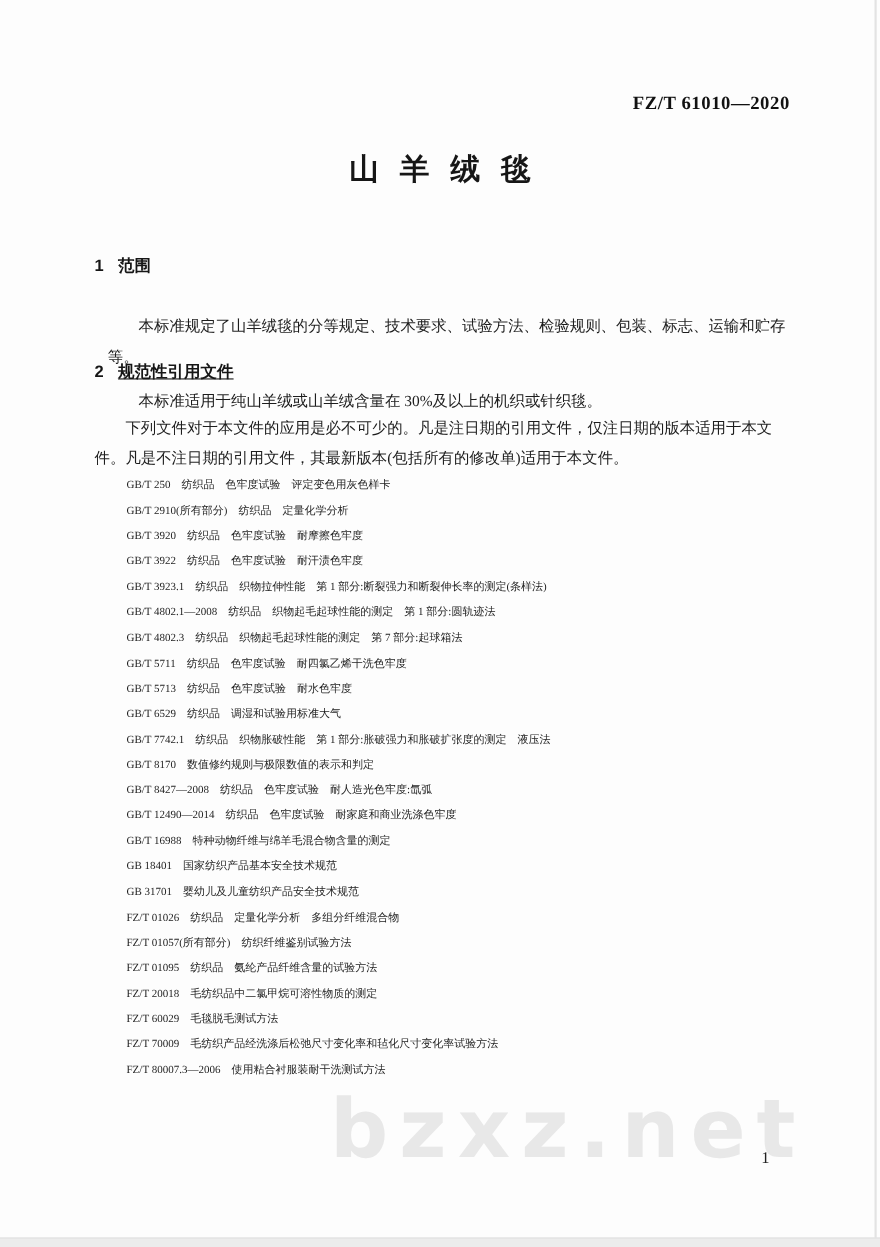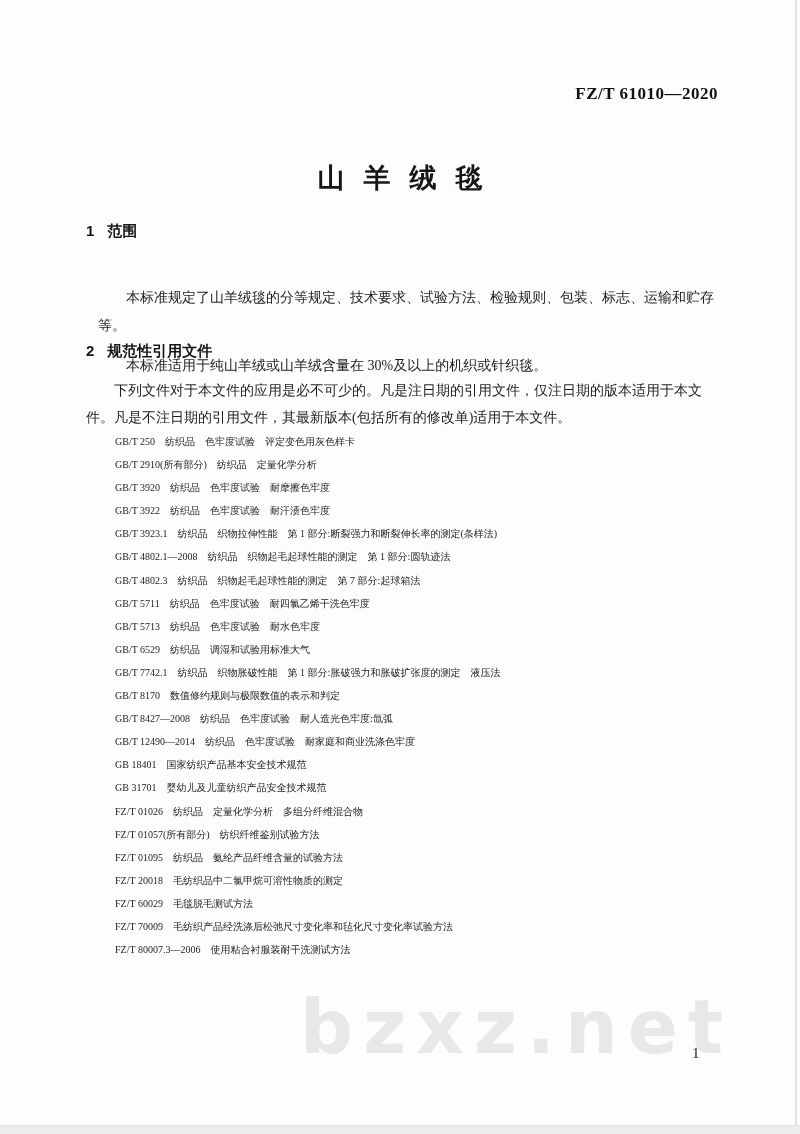--- a/index.html
+++ b/index.html
@@ -21,35 +21,35 @@
   }
   .layer { position:absolute; z-index:2; }
 
   .std-code {
     top:84px; right:82px;
     font-family:"Liberation Serif", serif;
     font-weight:bold; font-size:17px; letter-spacing:0.5px;
     color:#111;
   }
   .doc-title {
-    top:160px; left:0; width:100%;
+    top:136px; left:0; width:100%;
     text-align:center; margin:0;
     font-family:Liberation Serif, serif;
     font-size:27px; font-weight:bold; color:#161616;
   }
   .doc-title .title-text { letter-spacing:19px; margin-right:-19px; }
 
   .sec-heading {
     left:86px;
     font-family:"Liberation Sans", sans-serif;
     font-weight:bold; font-size:15px; color:#161616;
   }
   .sec-heading .sec-num { display:inline-block; margin-right:13px; }
-  #sec1-heading { top:222px; }
-  #sec2-heading { top:342px; }
+  #sec1-heading { top:232px; }
+  #sec2-heading { top:329px;text-decoration:underline; }
 
   .body-text { left:86px; font-size:14px; color:#1d1d1d; margin:0; }
   #scope-paras { top:272px; width:644px; line-height:28px; }
   #scope-paras p { margin:12px; text-indent:2em; }
   #normative-intro { top:377px; width:624px; line-height:27px; text-indent:2em; }
 
   .refs {
     left:86px; top:430px;
     margin:0; padding:0 0 0 29px;
     list-style:none;
@@ -101,20 +101,21 @@
       <li>GB/T 3923.1　纺织品　织物拉伸性能　第 1 部分:断裂强力和断裂伸长率的测定(条样法)</li>
       <li>GB/T 4802.1—2008　纺织品　织物起毛起球性能的测定　第 1 部分:圆轨迹法</li>
       <li>GB/T 4802.3　纺织品　织物起毛起球性能的测定　第 7 部分:起球箱法</li>
       <li>GB/T 5711　纺织品　色牢度试验　耐四氯乙烯干洗色牢度</li>
       <li>GB/T 5713　纺织品　色牢度试验　耐水色牢度</li>
       <li>GB/T 6529　纺织品　调湿和试验用标准大气</li>
       <li>GB/T 7742.1　纺织品　织物胀破性能　第 1 部分:胀破强力和胀破扩张度的测定　液压法</li>
       <li>GB/T 8170　数值修约规则与极限数值的表示和判定</li>
       <li>GB/T 8427—2008　纺织品　色牢度试验　耐人造光色牢度:氙弧</li>
       <li>GB/T 12490—2014　纺织品　色牢度试验　耐家庭和商业洗涤色牢度</li>
+      <li>GB/T 16988　特种动物纤维与绵羊毛混合物含量的测定</li>
       <li>GB 18401　国家纺织产品基本安全技术规范</li>
       <li>GB 31701　婴幼儿及儿童纺织产品安全技术规范</li>
       <li>FZ/T 01026　纺织品　定量化学分析　多组分纤维混合物</li>
       <li>FZ/T 01057(所有部分)　纺织纤维鉴别试验方法</li>
       <li>FZ/T 01095　纺织品　氨纶产品纤维含量的试验方法</li>
       <li>FZ/T 20018　毛纺织品中二氯甲烷可溶性物质的测定</li>
       <li>FZ/T 60029　毛毯脱毛测试方法</li>
       <li>FZ/T 70009　毛纺织产品经洗涤后松弛尺寸变化率和毡化尺寸变化率试验方法</li>
       <li>FZ/T 80007.3—2006　使用粘合衬服装耐干洗测试方法</li>
     </ul>

